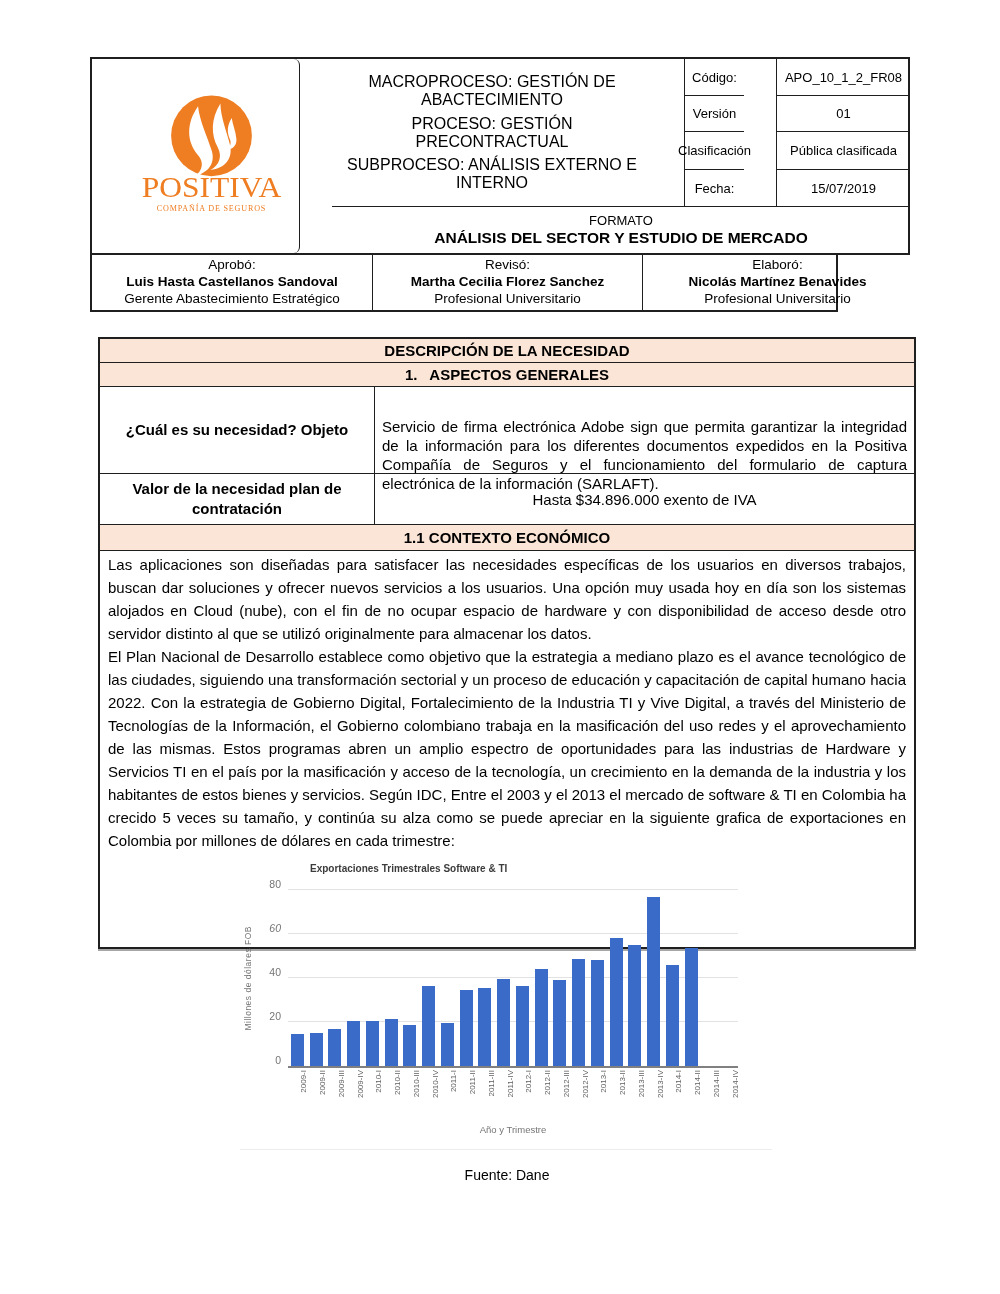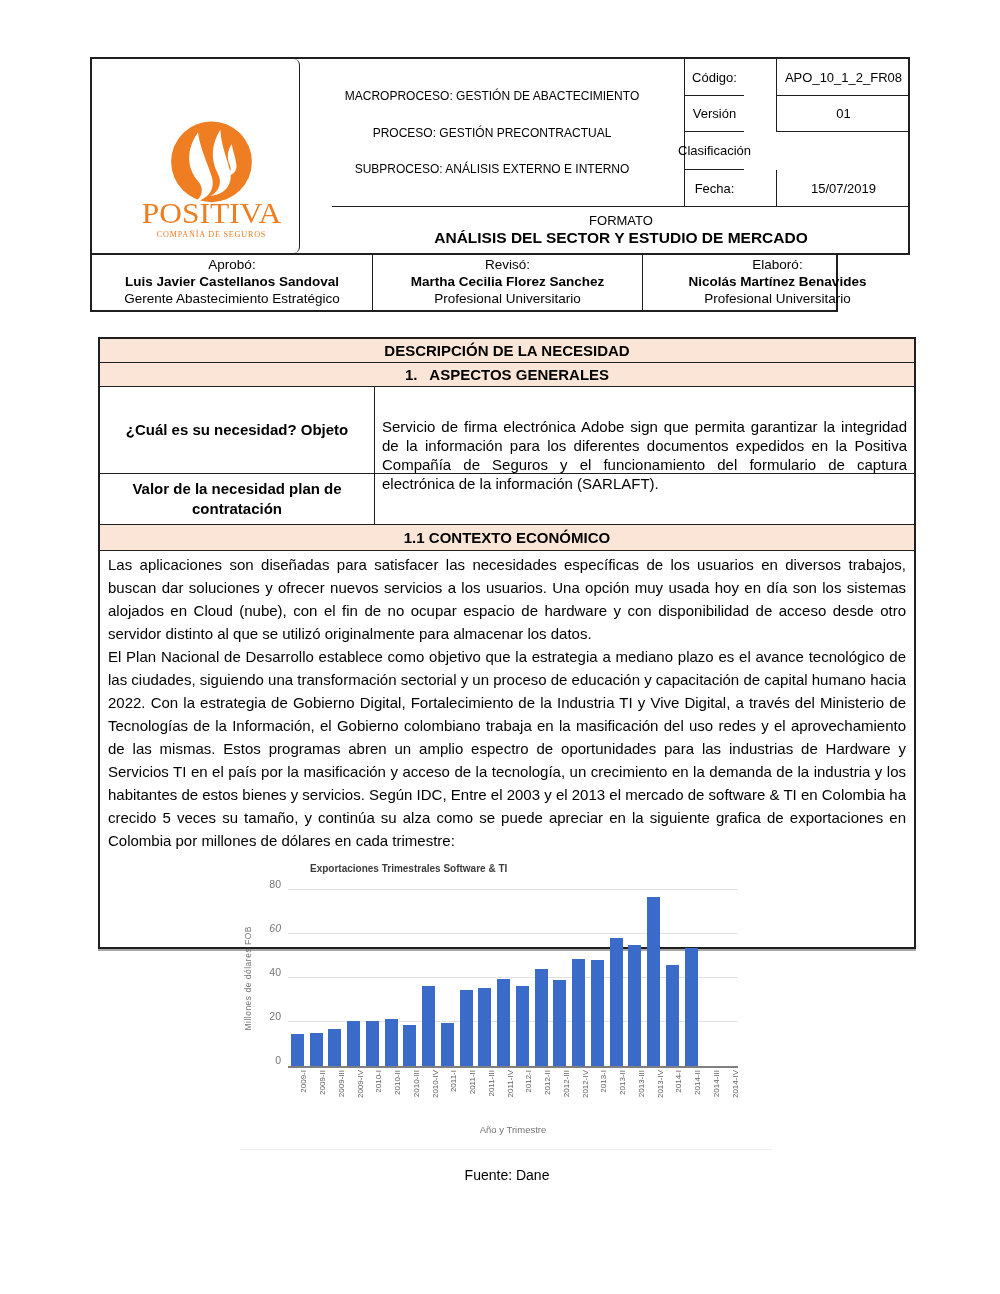--- a/index.html
+++ b/index.html
@@ -5,23 +5,23 @@
   html,body{margin:0;padding:0;background:#ffffff;}
   .page{position:relative;width:1000px;height:1294px;background:#fff;
         font-family:"Liberation Sans",sans-serif;color:#000;overflow:hidden;}
 
   
   .header-grid{position:absolute;left:90px;top:57px;width:820px;height:198px;
     display:grid;grid-template-columns:208px 352px 92px 166px;
     grid-template-rows:37px 36px 38px 36px 1fr;
     border:2px solid #1f1f1f;box-sizing:border-box;}
   .cell{box-sizing:border-box;margin-left:32px;}
-  .cell-logo{grid-area:1/1/6/2;border-right:1px solid #1f1f1f;display:flex;align-items:flex-end;justify-content:center;border-radius:6px;}
+  .cell-logo{grid-area:1/1/6/2;border-right:1px solid #1f1f1f;display:flex;align-items:center;justify-content:center;border-radius:6px;}
   .cell-process{grid-area:1/2/5/3;display:flex;flex-direction:column;justify-content:space-evenly;
-    align-items:center;text-align:center;font-size:12px;padding:8px 12px;}
+    align-items:center;text-align:center;font-size:16px;padding:8px 12px;}
   .meta-label{border-left:1px solid #1f1f1f;display:flex;align-items:center;justify-content:center;font-size:13px;}
   .meta-value{border-left:1px solid #1f1f1f;display:flex;align-items:center;justify-content:center;font-size:13px;}
   .r1{grid-row:1;border-bottom:1px solid #1f1f1f;}
   .r2{grid-row:2;border-bottom:1px solid #1f1f1f;}
   .r3{grid-row:3;border-bottom:1px solid #1f1f1f;}
   .r4{grid-row:4;}
   .c3{grid-column:3;} .c4{grid-column:4;}
   .cell-format{grid-area:5/2/6/5;border-top:1px solid #1f1f1f;display:flex;flex-direction:column;
     align-items:center;justify-content:center;}
   .format-label{font-size:13px;}
@@ -92,33 +92,34 @@
       <div>MACROPROCESO: GESTIÓN DE ABACTECIMIENTO</div>
       <div>PROCESO: GESTIÓN PRECONTRACTUAL</div>
       <div>SUBPROCESO: ANÁLISIS EXTERNO E INTERNO</div>
     </div>
 
     <div class="cell meta-label c3 r1">Código:</div>
     <div class="cell meta-value c4 r1">APO_10_1_2_FR08</div>
     <div class="cell meta-label c3 r2">Versión</div>
     <div class="cell meta-value c4 r2">01</div>
     <div class="cell meta-label c3 r3">Clasificación</div>
+    <div class="cell meta-value c4 r3">Pública clasificada</div>
     <div class="cell meta-label c3 r4">Fecha:</div>
     <div class="cell meta-value c4 r4">15/07/2019</div>
 
     <div class="cell cell-format">
       <div class="format-label">FORMATO</div>
       <div class="format-title">ANÁLISIS DEL SECTOR Y ESTUDIO DE MERCADO</div>
     </div>
   </div>
 
   <div class="sign-grid">
     <div class="sign-cell">
       <div>Aprobó:</div>
-      <div class="sign-name">Luis Javier Castellanos Sandoval</div>
+      <div class="sign-name">Luis Hasta Castellanos Sandoval</div>
       <div>Gerente Abastecimiento Estratégico</div>
     </div>
     <div class="sign-cell">
       <div>Revisó:</div>
       <div class="sign-name">Martha Cecilia Florez Sanchez</div>
       <div>Profesional Universitario</div>
     </div>
     <div class="sign-cell">
       <div>Elaboró:</div>
       <div class="sign-name">Nicolás Martínez Benavides</div>
@@ -130,20 +131,21 @@
     <div class="sec-head">DESCRIPCIÓN DE LA NECESIDAD</div>
     <div class="sec-head">1.&nbsp;&nbsp; ASPECTOS GENERALES</div>
 
     <div class="two-col need-row">
       <div class="col-left">¿Cuál es su necesidad? Objeto</div>
       <div class="col-right">Servicio de firma electrónica Adobe sign que permita garantizar la integridad de la información para los diferentes documentos expedidos en la Positiva Compañía de Seguros y el funcionamiento del formulario de captura electrónica de la información (SARLAFT).</div>
     </div>
 
     <div class="two-col value-row">
       <div class="col-left">Valor de la necesidad plan de contratación</div>
+      <div class="col-right">Hasta $34.896.000 exento de IVA</div>
     </div>
 
     <div class="sec-head tall">1.1 CONTEXTO ECONÓMICO</div>
 
     <div class="bodytext">
       <p>Las aplicaciones son diseñadas para satisfacer las necesidades específicas de los usuarios en diversos trabajos, buscan dar soluciones y ofrecer nuevos servicios a los usuarios. Una opción muy usada hoy en día son los sistemas alojados en Cloud (nube), con el fin de no ocupar espacio de hardware y con disponibilidad de acceso desde otro servidor distinto al que se utilizó originalmente para almacenar los datos.</p>
       <p>El Plan Nacional de Desarrollo establece como objetivo que la estrategia a mediano plazo es el avance tecnológico de las ciudades, siguiendo una transformación sectorial y un proceso de educación y capacitación de capital humano hacia 2022. Con la estrategia de Gobierno Digital, Fortalecimiento de la Industria TI y Vive Digital, a través del Ministerio de Tecnologías de la Información, el Gobierno colombiano trabaja en la masificación del uso redes y el aprovechamiento de las mismas. Estos programas abren un amplio espectro de oportunidades para las industrias de Hardware y Servicios TI en el país por la masificación y acceso de la tecnología, un crecimiento en la demanda de la industria y los habitantes de estos bienes y servicios. Según IDC, Entre el 2003 y el 2013 el mercado de software &amp; TI en Colombia ha crecido 5 veces su tamaño, y continúa su alza como se puede apreciar en la siguiente grafica de exportaciones en Colombia por millones de dólares en cada trimestre:</p>
 
       <div class="chart">
         <div class="chart-title">Exportaciones Trimestrales Software &amp; TI</div>

